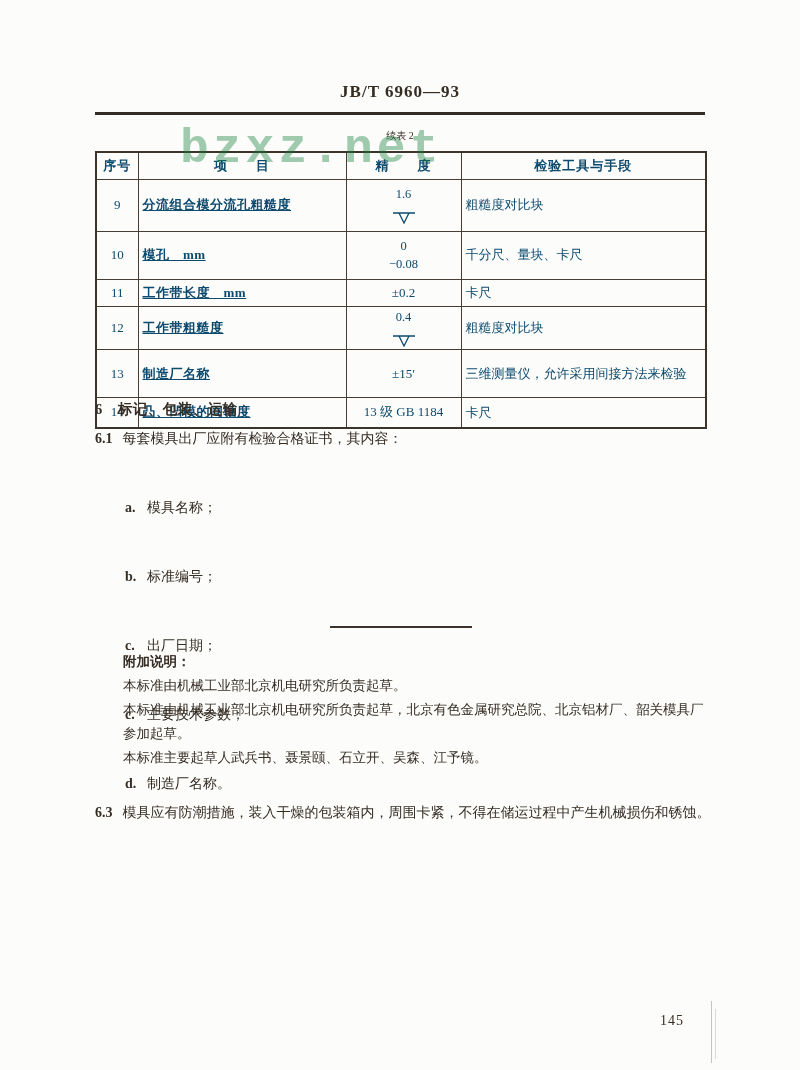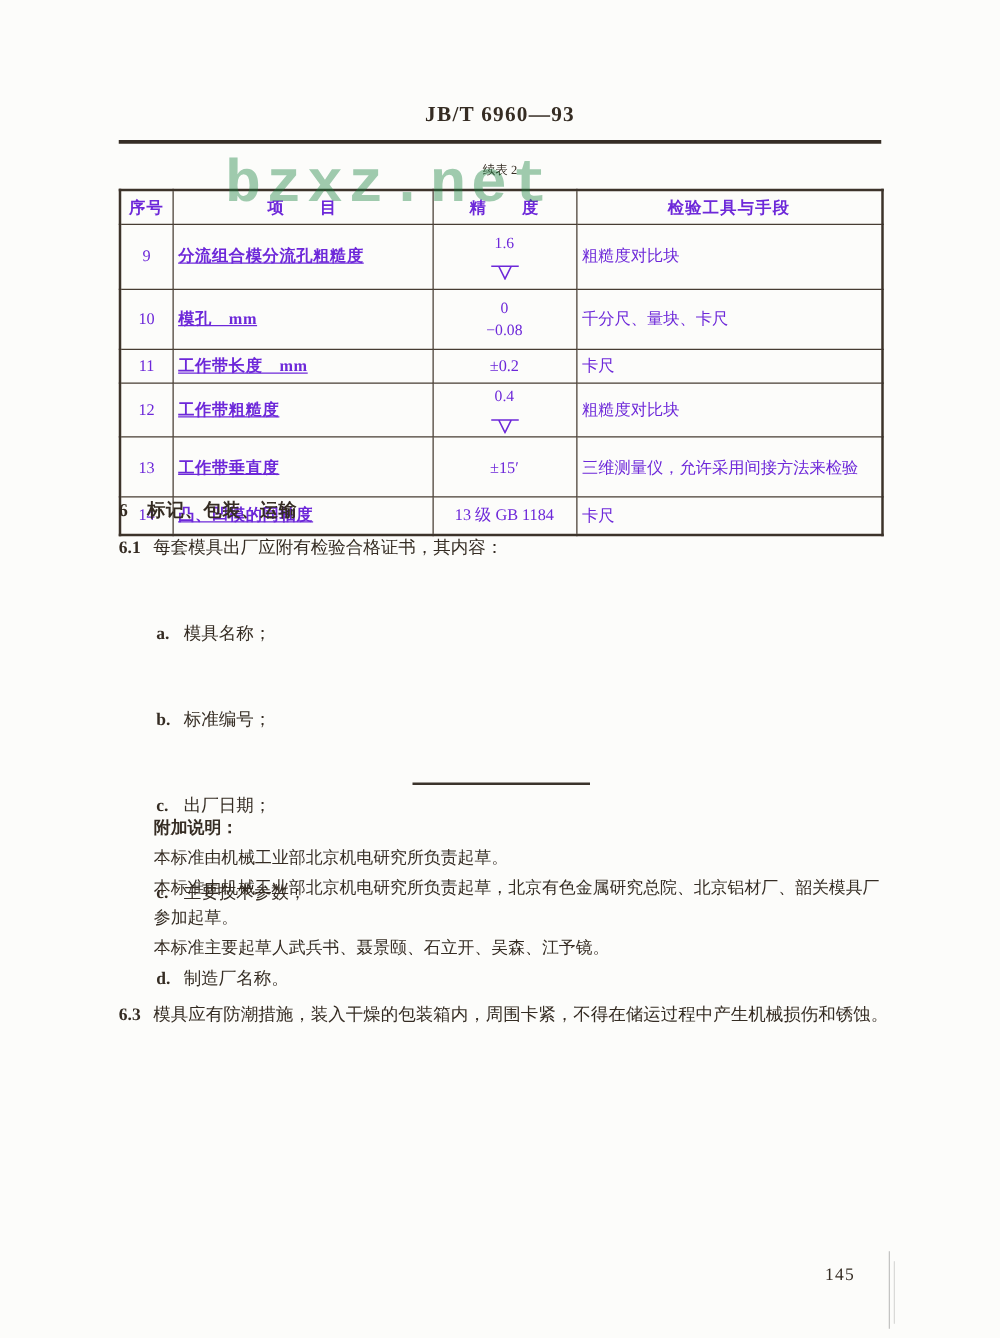--- a/index.html
+++ b/index.html
@@ -19,21 +19,21 @@
     position: absolute; left: 95px; top: 112px; width: 610px; height: 2.5px;
     background: #352d25;
   }
   .table-title {
     position: absolute; top: 129px; left: 95px; width: 610px;
     text-align: center; font-size: 10px;
   }
   table.spec {
     position: absolute; left: 95px; top: 151px; width: 610px;
     border-collapse: collapse; table-layout: fixed;
-    font-size: 13px; color: #6d28d9;
+    font-size: 13px; color: #0c4a6e;
     border: 2px solid #3c332a;
   }
   .spec th, .spec td {
     border: 1px solid #473d33;
     padding: 2px 4px;
     vertical-align: middle;
   }
   .spec th { font-weight: bold; height: 27px; letter-spacing: 1px; }
   .c-no   { text-align: center; }
   .c-item { text-align: left; padding-left: 9px; font-weight: bold; letter-spacing: .5px; text-decoration: underline; }
@@ -132,21 +132,21 @@
         <td class="c-prec"><span class="rough">
             <span class="rough-val">0.4</span>
             <svg class="rough-sym" width="24" height="12" viewBox="0 0 24 12">
               <path d="M1 1 H23 M7 1 L12 11 L17 1" fill="none" stroke="currentColor" stroke-width="1.3"></path>
             </svg>
           </span></td>
         <td class="c-tool">粗糙度对比块</td>
       </tr>
       <tr style="height: 48px;">
         <td class="c-no">13</td>
-        <td class="c-item">工作带垂直度</td>
+        <td class="c-item">制造厂名称</td>
         <td class="c-prec">±15′</td>
         <td class="c-tool">三维测量仪，允许采用间接方法来检验</td>
       </tr>
       <tr style="height: 30px;">
         <td class="c-no">14</td>
         <td class="c-item">凸、凹模的同轴度</td>
         <td class="c-prec">13 级 GB 1184</td>
         <td class="c-tool">卡尺</td>
       </tr>
     </tbody>

